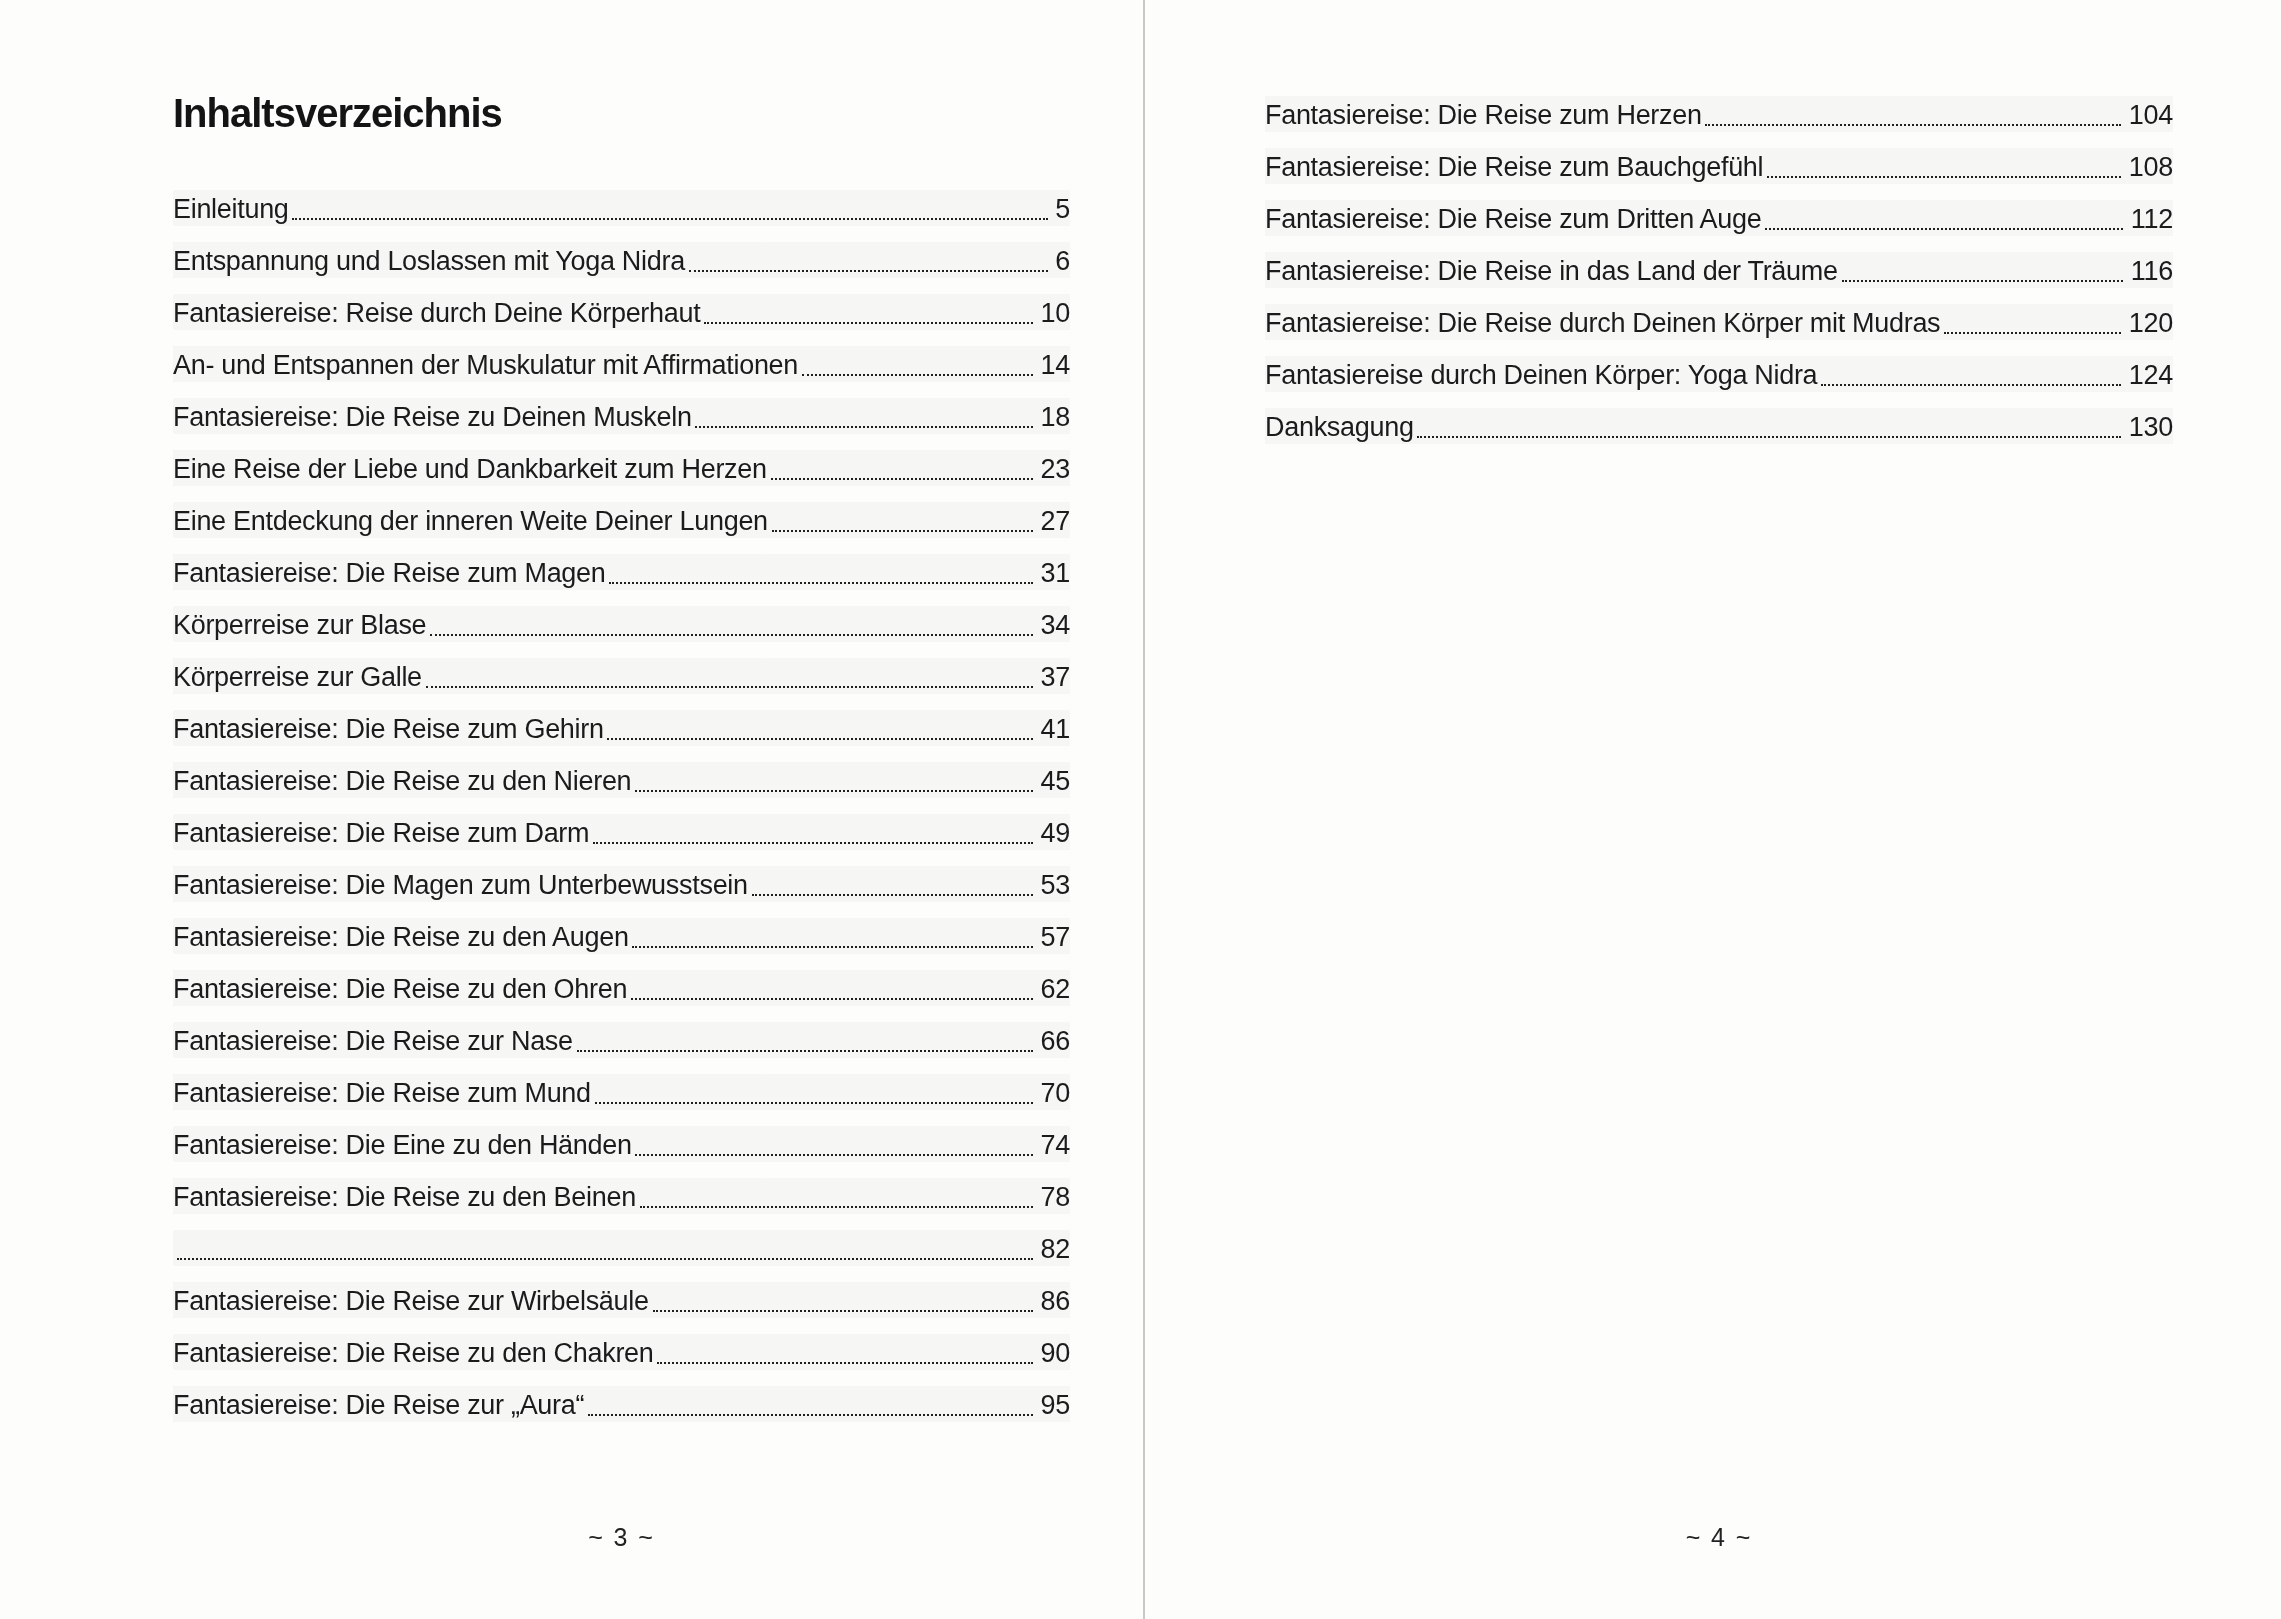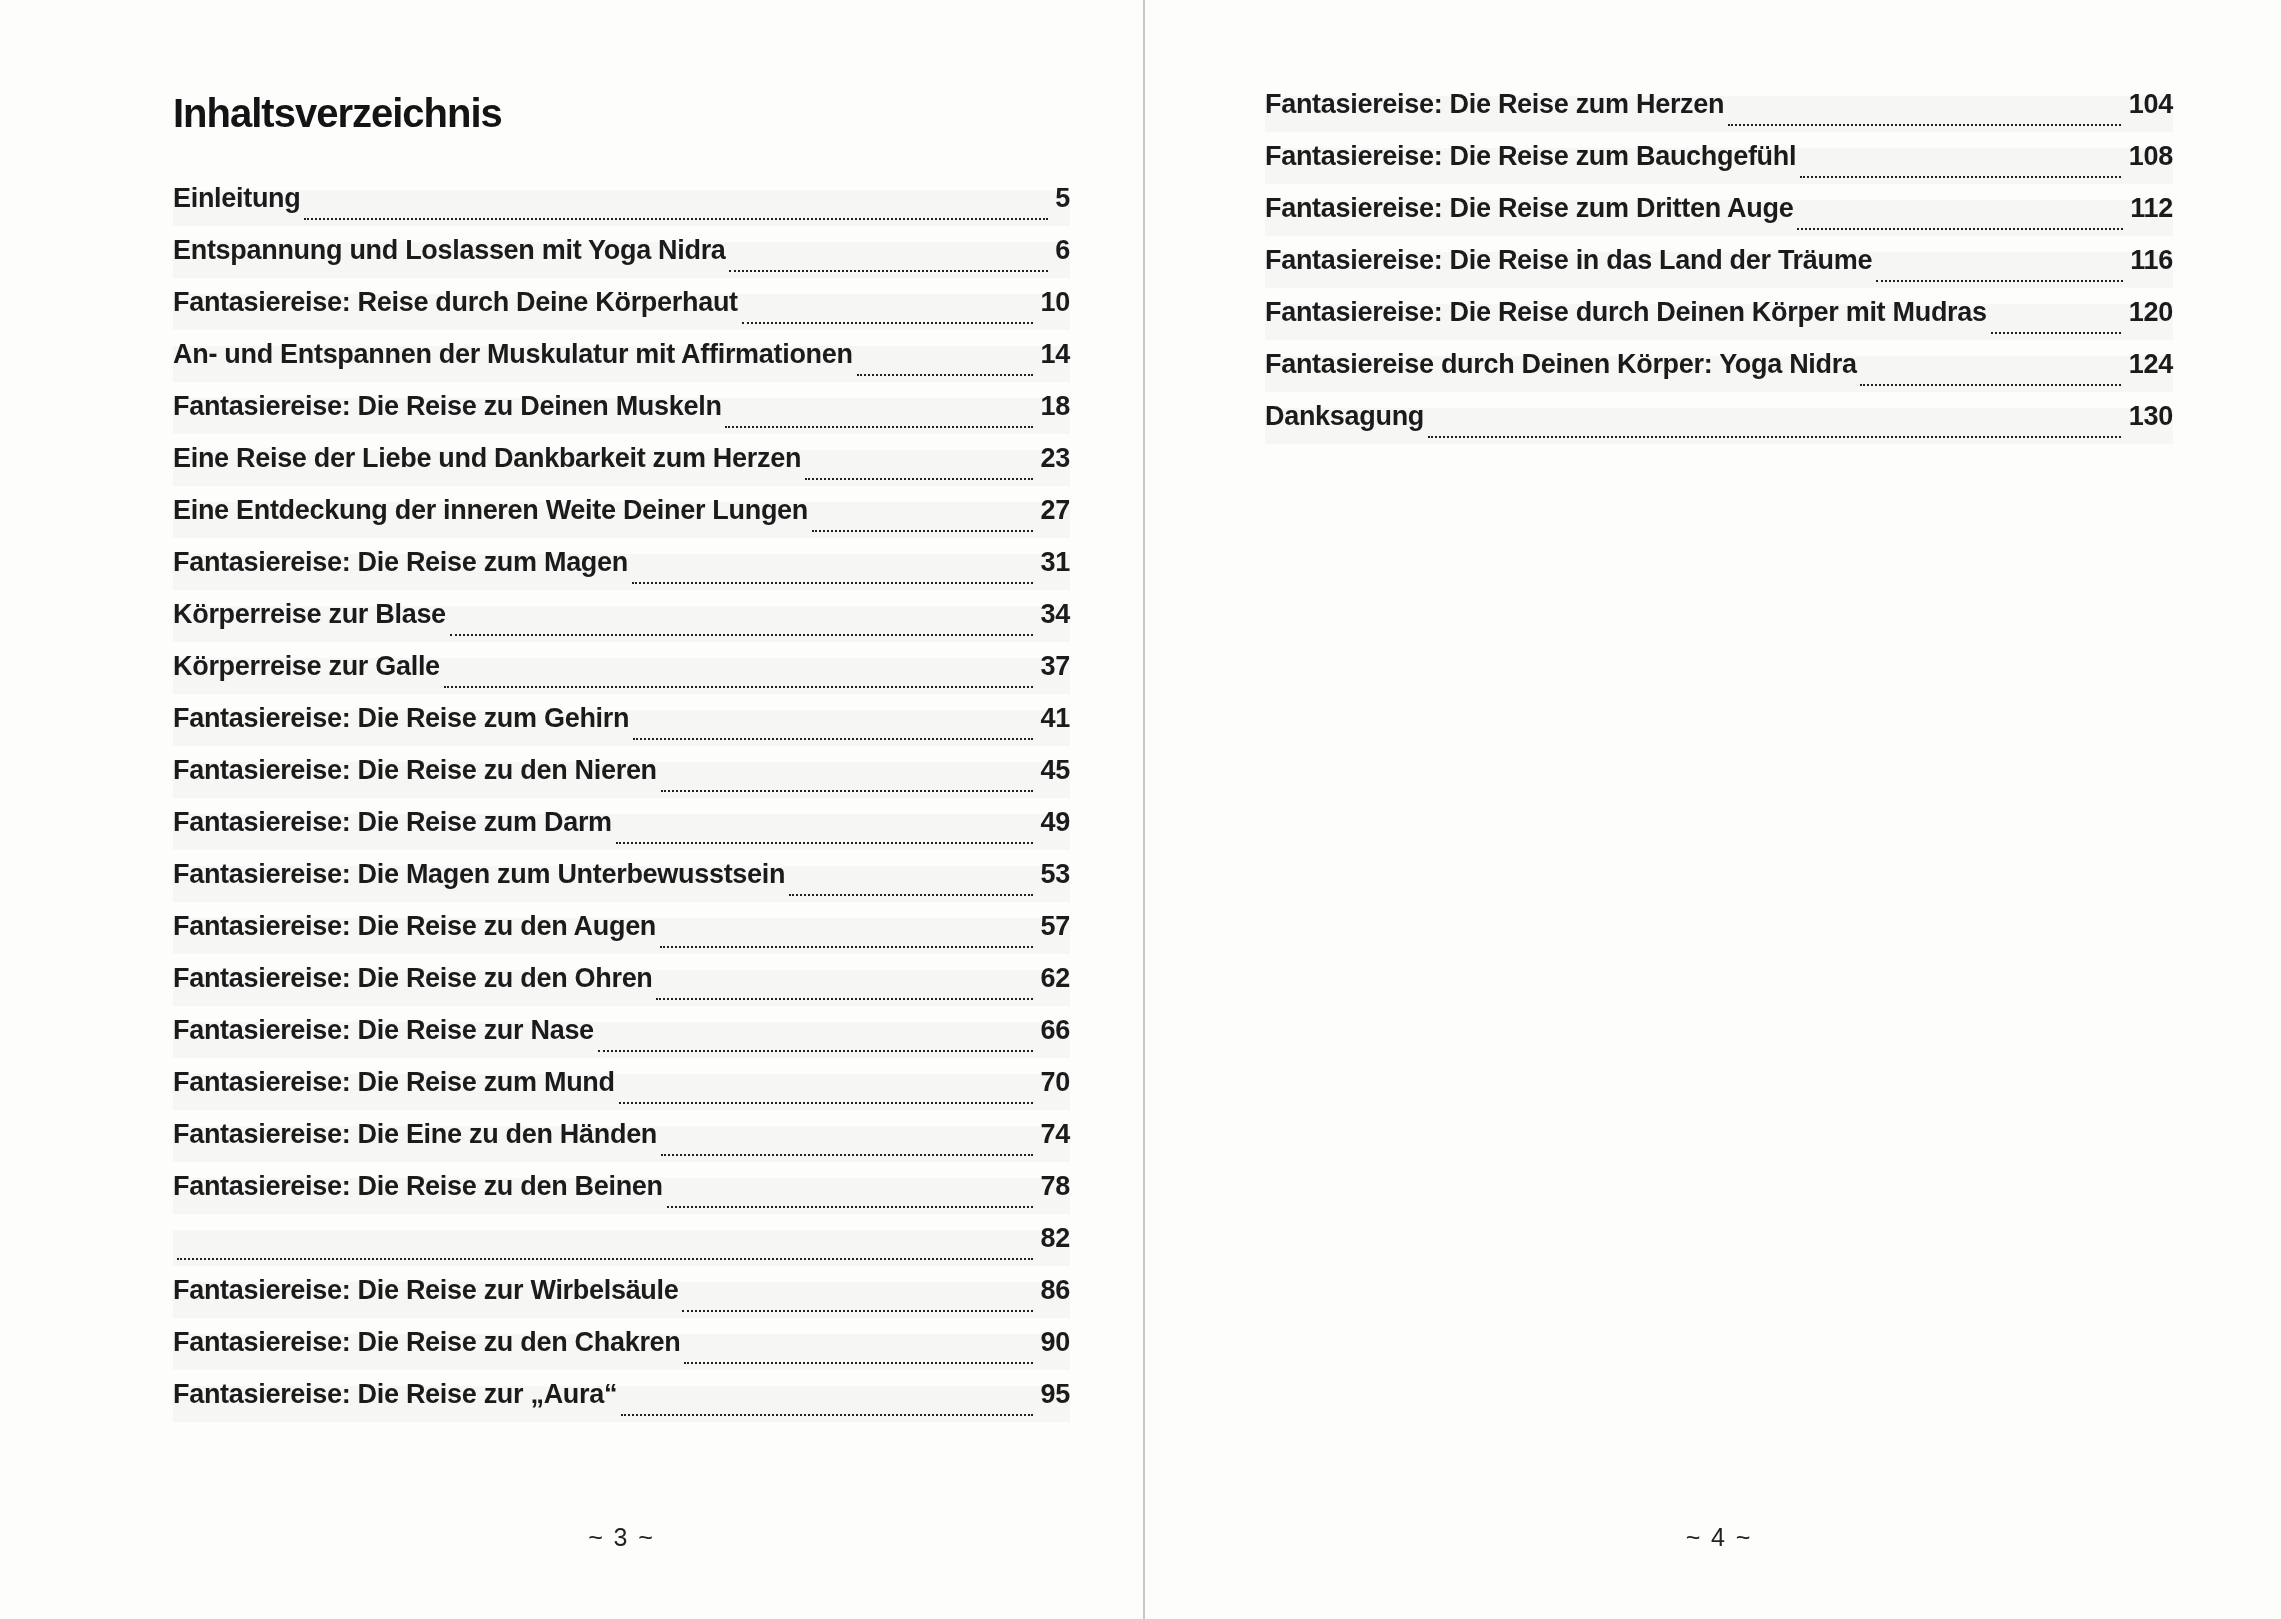--- a/index.html
+++ b/index.html
@@ -38,26 +38,25 @@
     font-size: 40px;
     line-height: 44px;
     font-weight: bold;
     letter-spacing: -1px;
     color: #141414;
   }
   .toc-list { margin-top: 48px; }
   .toc-list.no-title { margin-top: 89px; }
   .toc-row {
     display: flex;
-    align-items: flex-start;
+    align-items: center;
     height: 52px;
     font-size: 27px;
     letter-spacing: -0.3px;
     background: linear-gradient(to bottom, rgba(0,0,0,0) 6.7px, rgba(60,60,55,0.035) 6.7px, rgba(60,60,55,0.035) 43px, rgba(0,0,0,0) 43px);
-    font-weight: bold;
   }
   .toc-label { white-space: nowrap; }
   .toc-leader {
     flex: 1;
     height: 0;
     align-self: flex-end;
     border-bottom: 2.9px dotted #1f1f1f;
     margin: 0 7.6px 15px 3.8px;
     min-width: 17px;
   }

